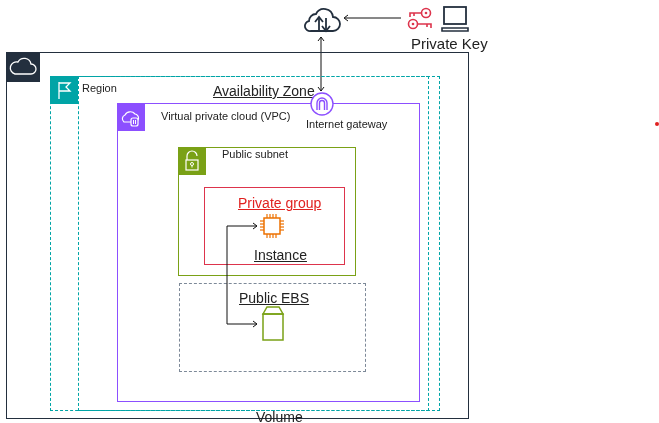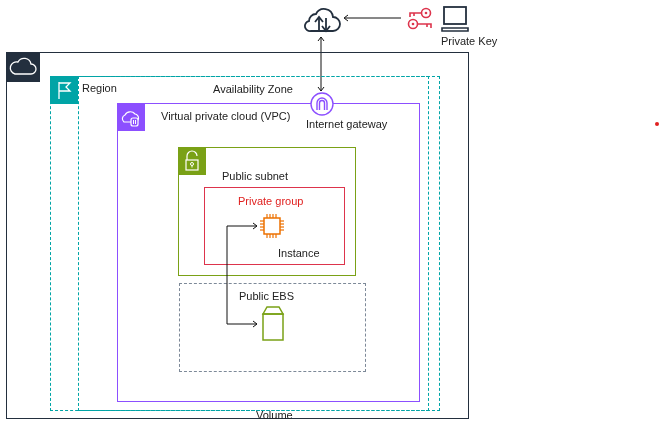--- a/index.html
+++ b/index.html
@@ -1,19 +1,19 @@
 <!DOCTYPE html>
 <html><head>
 <meta charset="utf-8">
 <style>
   html, body { margin:0; padding:0; background:#ffffff; }
   body { width:659px; height:423px; position:relative; overflow:hidden; font-family:"Liberation Sans", sans-serif; color:#222; }
   .abs { position:absolute; box-sizing:border-box; }
   .lbl { position:absolute; font-size:11px; color:#222; white-space:nowrap; }
-  .lbl-lg { position:absolute; font-size:11px; color:#222; white-space:nowrap; }
+  .lbl-lg { position:absolute; font-size:14px; color:#222; white-space:nowrap;text-decoration:underline; }
   svg { display:block; }
 </style>
 </head>
 <body>
 
 <div class="abs" style="left:302px; top:5px; width:40px; height:30px;">
   <svg width="40" height="30" viewBox="0 0 40 30">
     <path d="M9 26 H31 A7 7 0 0 0 31 12 A9 9 0 0 0 14 9 A7 7 0 0 0 7 16 A5 5 0 0 0 9 26 Z" fill="none" stroke="#232f3e" stroke-width="1.8"></path>
     <line x1="17" y1="25" x2="17" y2="13" stroke="#232f3e" stroke-width="1.8"></line>
     <polyline points="13,17 17,12 21,17" fill="none" stroke="#232f3e" stroke-width="1.8"></polyline>
@@ -32,21 +32,21 @@
     <path d="M13 19 H27 V23 M23 19 V22" fill="none" stroke="#dd344c" stroke-width="1.6"></path>
   </svg>
 </div>
 
 <div class="abs" style="left:440px; top:5px; width:30px; height:28px;">
   <svg width="30" height="28" viewBox="0 0 30 28">
     <rect x="4" y="2" width="22" height="17" fill="none" stroke="#232f3e" stroke-width="1.8"></rect>
     <path d="M2 23 H28 V26 H2 Z" fill="none" stroke="#232f3e" stroke-width="1.6"></path>
   </svg>
 </div>
-<div class="lbl" style="left:411px; top:35px; font-size:11px;margin-left:30px;">Private Key</div>
+<div class="lbl" style="left:411px; top:35px; font-size:15px;">Private Key</div>
 
 <div class="abs" style="left:341px; top:13px; width:60px; height:10px;">
   <svg width="60" height="10" viewBox="0 0 60 10">
     <line x1="4" y1="5" x2="60" y2="5" stroke="#111" stroke-width="1"></line>
     <polyline points="7,2 3,5 7,8" fill="none" stroke="#111" stroke-width="1"></polyline>
   </svg>
 </div>
 
 <div class="abs" style="left:316px; top:35px; width:10px; height:58px;">
   <svg width="10" height="58" viewBox="0 0 10 58">
@@ -97,21 +97,21 @@
 
 <div class="abs" style="left:178px; top:147px; width:178px; height:129px; border:1.5px solid #7aa116;"></div>
 <div class="abs" style="left:178px; top:147px; width:28px; height:28px; background:#7aa116;">
   <svg width="28" height="28" viewBox="0 0 28 28">
     <path d="M9 13 V9 A5 5 0 0 1 19 9" fill="none" stroke="#fff" stroke-width="1.2"></path>
     <rect x="8" y="13" width="12" height="10" fill="none" stroke="#fff" stroke-width="1.2"></rect>
     <circle cx="14" cy="17" r="1.5" fill="none" stroke="#fff" stroke-width="1"></circle>
     <line x1="14" y1="18.5" x2="14" y2="20.5" stroke="#fff" stroke-width="1"></line>
   </svg>
 </div>
-<div class="lbl" style="left:210px; top:170px;padding-left:12px;">Public subnet</div>
+<div class="lbl" style="left:210px; top:148px;padding-left:12px;">Public subnet</div>
 
 <div class="abs" style="left:204px; top:187px; width:141px; height:78px; border:1.5px solid #dd344c;"></div>
 <div class="lbl-lg" style="left:238px; top:195px; color:#e0201f;">Private group</div>
 
 <div class="abs" style="left:257px; top:211px; width:30px; height:30px;">
   <svg width="30" height="30" viewBox="0 0 30 30">
     <rect x="7" y="7" width="16" height="16" fill="none" stroke="#ed7100" stroke-width="1.5"></rect>
     <g stroke="#ed7100" stroke-width="1.2">
       <line x1="10" y1="3" x2="10" y2="7"></line>
         <line x1="13" y1="3" x2="13" y2="7"></line>
@@ -125,21 +125,21 @@
         <line x1="3" y1="13" x2="7" y2="13"></line>
         <line x1="3" y1="16" x2="7" y2="16"></line>
         <line x1="3" y1="19" x2="7" y2="19"></line>
       <line x1="23" y1="10" x2="27" y2="10"></line>
         <line x1="23" y1="13" x2="27" y2="13"></line>
         <line x1="23" y1="16" x2="27" y2="16"></line>
         <line x1="23" y1="19" x2="27" y2="19"></line>
     </g>
   </svg>
 </div>
-<div class="lbl-lg" style="left:254px; top:247px;margin-left:24px;">Instance</div>
+<div class="lbl-lg" style="left:254px; top:247px;">Instance</div>
 
 <div class="abs" style="left:179px; top:283px; width:187px; height:89px; border:1.5px dashed #7d8998;"></div>
 <div class="lbl-lg" style="left:239px; top:290px;">Public EBS</div>
 
 <div class="abs" style="left:258px; top:305px; width:30px; height:40px;">
   <svg width="30" height="40" viewBox="0 0 30 40">
     <path d="M5 9 L9 2 H21 L25 9 Z" fill="none" stroke="#7aa116" stroke-width="1.5"></path>
     <rect x="5" y="9" width="20" height="26" fill="none" stroke="#7aa116" stroke-width="1.5"></rect>
   </svg>
 </div>

